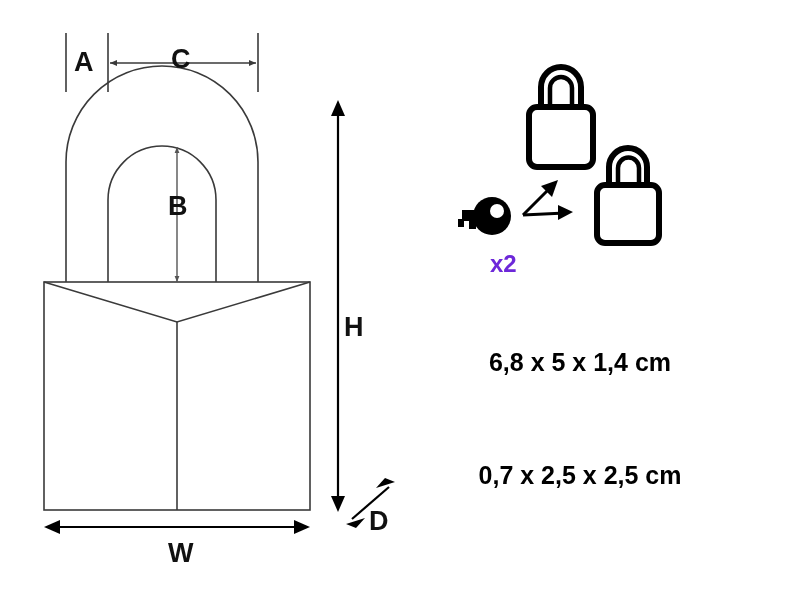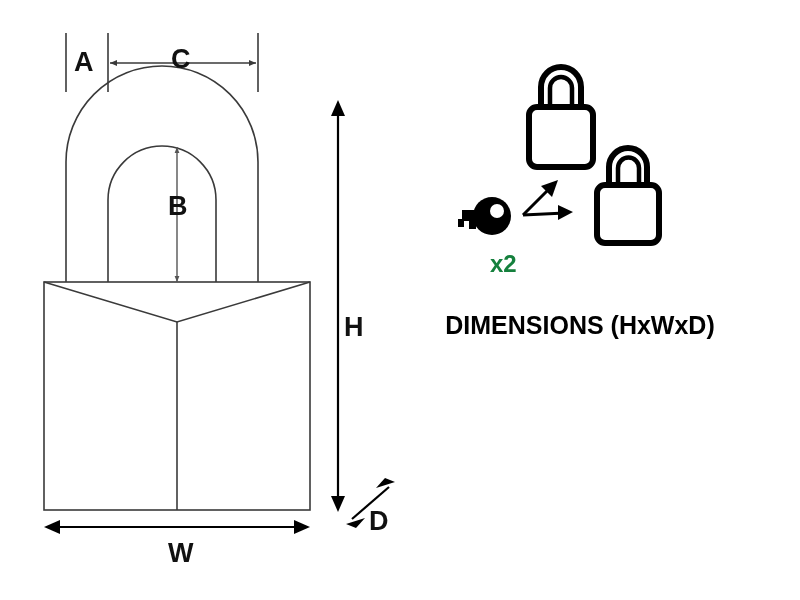--- a/index.html
+++ b/index.html
@@ -48,21 +48,21 @@
     color: #000000;
     white-space: nowrap;
     line-height: 1.12;
   }
   .spec-title { font-size: 25px; }
   .spec-value { font-size: 25px; }
   .key-count {
     position: absolute;
     font-size: 24px;
     font-weight: bold;
-    color: #15803d;
+    color: #6d28d9;
   }
 </style>
 </head>
 <body>
 
 <div id="diagram-root">
 
   <svg class="layer" viewBox="0 0 800 600">
     <g stroke="#3a3a3a" stroke-width="1.6" fill="none" stroke-linecap="butt">
 
@@ -150,16 +150,17 @@
                L462 210 L462 219
                L458 219 L458 227 L464 227 L464 221
                L469 221 L469 229 L476 229 L476 221
                L478 221 Z"></path>
       <rect x="470" y="210" width="12" height="11"></rect>
     </g>
   </svg>
 
   <div class="key-count" style="left:490px; top:250px;">x2</div>
 
-  <div class="spec-line spec-title" style="left:395px; top:311px; width:370px;">DIMENSIONS (HxWxD)</div>
+  <div class="spec-line spec-value" style="left:395px; top:348px; width:370px;">6,8 x 5 x 1,4 cm</div>
 
+  <div class="spec-line spec-value" style="left:395px; top:461px; width:370px;">0,7 x 2,5 x 2,5 cm</div>
 
 </div>
 
 </body></html>

